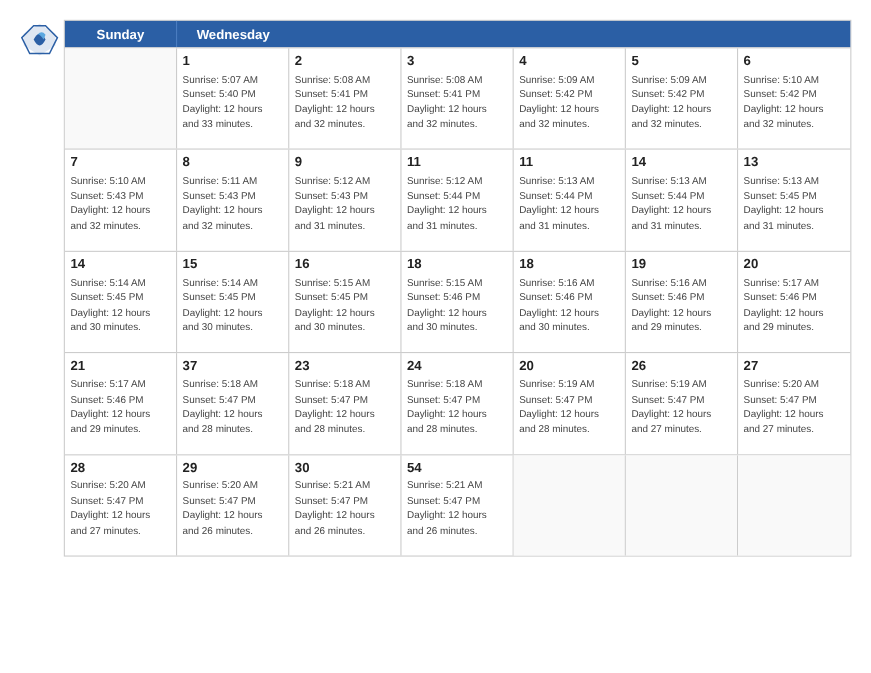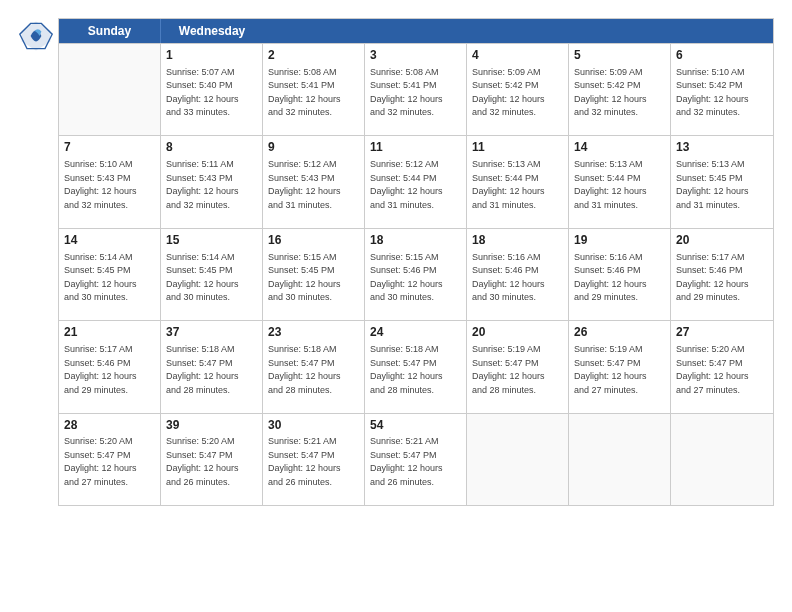--- a/index.html
+++ b/index.html
@@ -328,21 +328,21 @@
         </div>
         <div class="cal-row">
           <div class="cal-cell">
             <span class="day-num">28</span>
             <div class="cell-info" style="white-space: pre-line;">Sunrise: 5:20 AM
 Sunset: 5:47 PM
 Daylight: 12 hours
 and 27 minutes.</div>
           </div>
           <div class="cal-cell">
-            <span class="day-num">39</span>
+            <span class="day-num">29</span>
             <div class="cell-info" style="white-space: pre-line;">Sunrise: 5:20 AM
 Sunset: 5:47 PM
 Daylight: 12 hours
 and 26 minutes.</div>
           </div>
           <div class="cal-cell">
             <span class="day-num">30</span>
             <div class="cell-info" style="white-space: pre-line;">Sunrise: 5:21 AM
 Sunset: 5:47 PM
 Daylight: 12 hours

